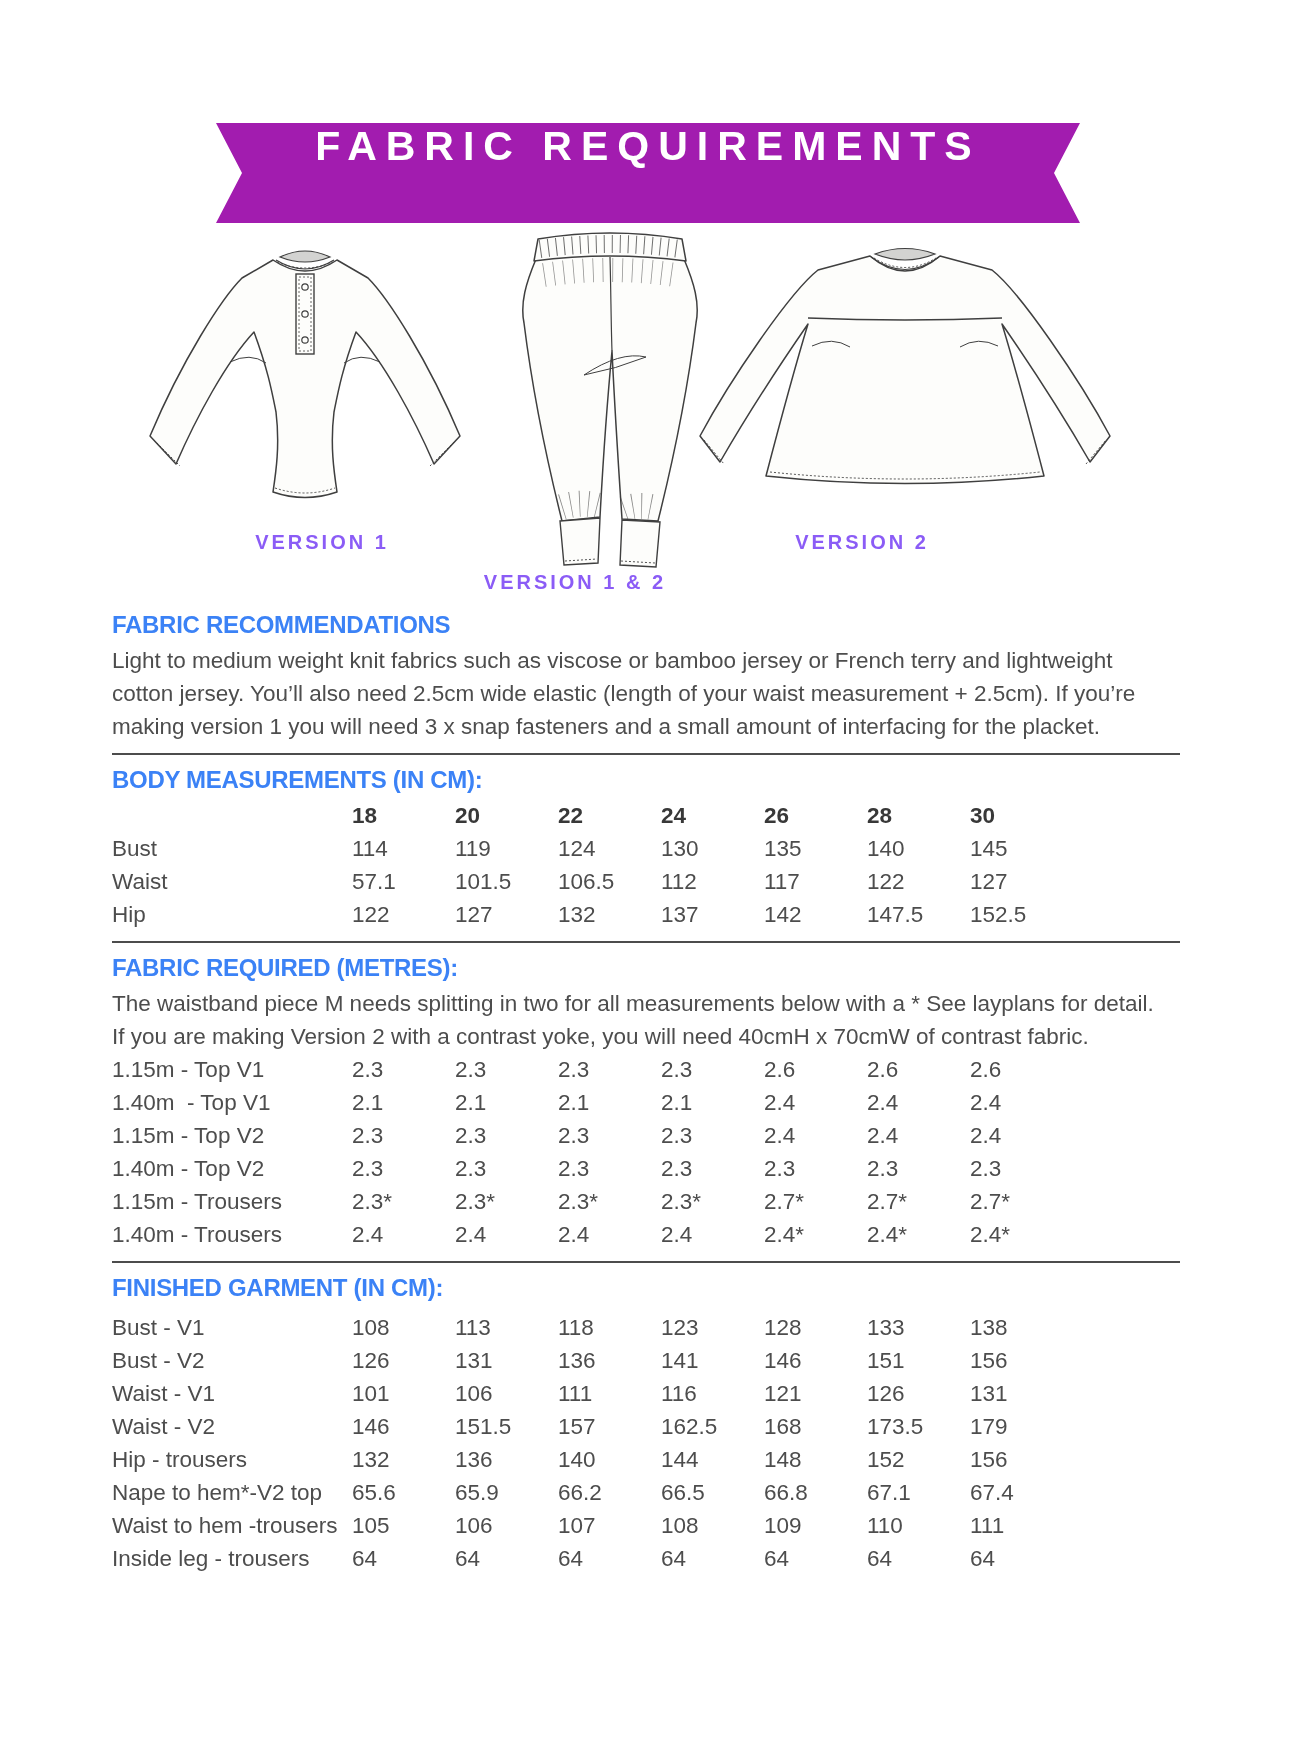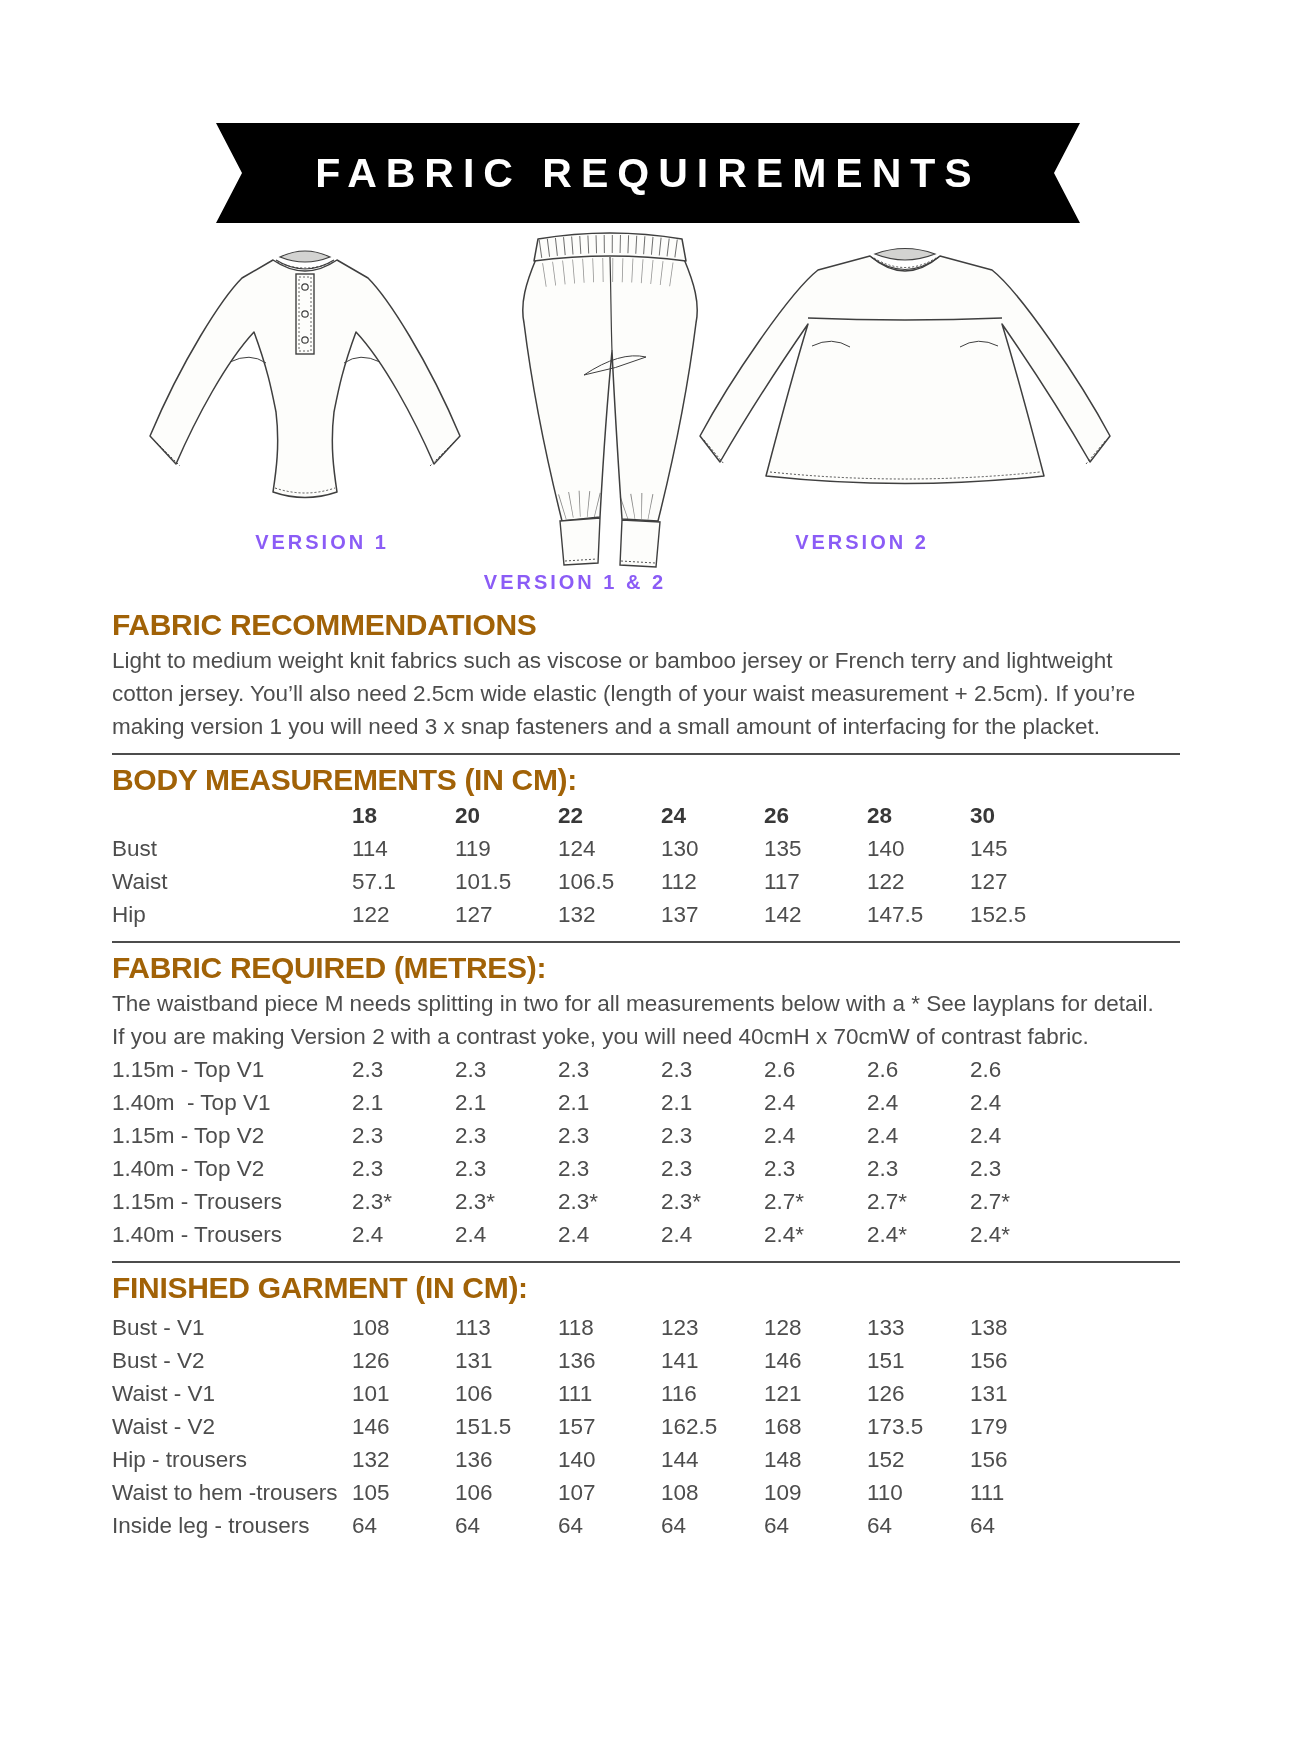--- a/index.html
+++ b/index.html
@@ -9,44 +9,44 @@
     width:1294px; height:1754px;
     background:#ffffff;
     font-family:"Liberation Sans", sans-serif;
     color:#4a4a4a;
     overflow:hidden;
   }
   
   .banner {
     position:absolute; left:216px; top:123px;
     width:864px; height:100px;
-    background:#000000;
+    background:#a21caf;
     clip-path:polygon(0 0, 100% 0, calc(100% - 26px) 50%, 100% 100%, 0 100%, 26px 50%);
-    display:flex; align-items:center; justify-content:center;
+    display:flex; justify-content:center;
   }
   .banner-title {
     color:#fff; font-size:41px; font-weight:bold;
     letter-spacing:9px; white-space:nowrap;
   }
   
   .figures { position:absolute; left:112px; top:223px; width:1068px; height:388px; }
   .fig { position:absolute; }
   .fig svg { display:block; }
   .fig-label {
     position:absolute;
     font-size:20px; font-weight:bold; letter-spacing:3px;
     color:#8b5cf6; white-space:nowrap; text-align:center;
   }
   #lbl-v1 { left:60px;  top:308px; width:300px; }
   #lbl-v2 { left:600px; top:308px; width:300px; }
   #lbl-v12{ left:313px; top:348px; width:300px; }
   
   .content { position:absolute; left:112px; top:608px; width:1068px; }
   .sec-heading {
-    font-size:30px; font-weight:bold; color:#a16207;
+    font-size:24px; font-weight:bold; color:#3b82f6;
     letter-spacing:-0.3px; line-height:34px;
   }
   .body-text { font-size:22.5px; line-height:33px; color:#4d4d4d; width:1050px; }
   .rule { border:none; border-top:2.5px solid #4c4c4c; margin:10px 0 8px 0; }
   
   .trow { display:grid; grid-template-columns:240px repeat(7,103px); }
   .tcell { font-size:22.5px; line-height:33px; color:#4d4d4d; white-space:pre-wrap; }
   .thead-cell { font-weight:bold; color:#383838; }
   .footnote { font-size:22.5px; color:#4d4d4d; margin-top:36px; }
   .mt6 { margin-top:6px; } .mt2 { margin-top:2px; }
@@ -297,20 +297,30 @@
             <div class="tcell">Hip - trousers</div>
             <div class="tcell">132</div>
             <div class="tcell">136</div>
             <div class="tcell">140</div>
             <div class="tcell">144</div>
             <div class="tcell">148</div>
             <div class="tcell">152</div>
             <div class="tcell">156</div>
           </div>
           <div class="trow">
+            <div class="tcell">Nape to hem*-V2 top</div>
+            <div class="tcell">65.6</div>
+            <div class="tcell">65.9</div>
+            <div class="tcell">66.2</div>
+            <div class="tcell">66.5</div>
+            <div class="tcell">66.8</div>
+            <div class="tcell">67.1</div>
+            <div class="tcell">67.4</div>
+          </div>
+          <div class="trow">
             <div class="tcell">Waist to hem -trousers</div>
             <div class="tcell">105</div>
             <div class="tcell">106</div>
             <div class="tcell">107</div>
             <div class="tcell">108</div>
             <div class="tcell">109</div>
             <div class="tcell">110</div>
             <div class="tcell">111</div>
           </div>
           <div class="trow">

